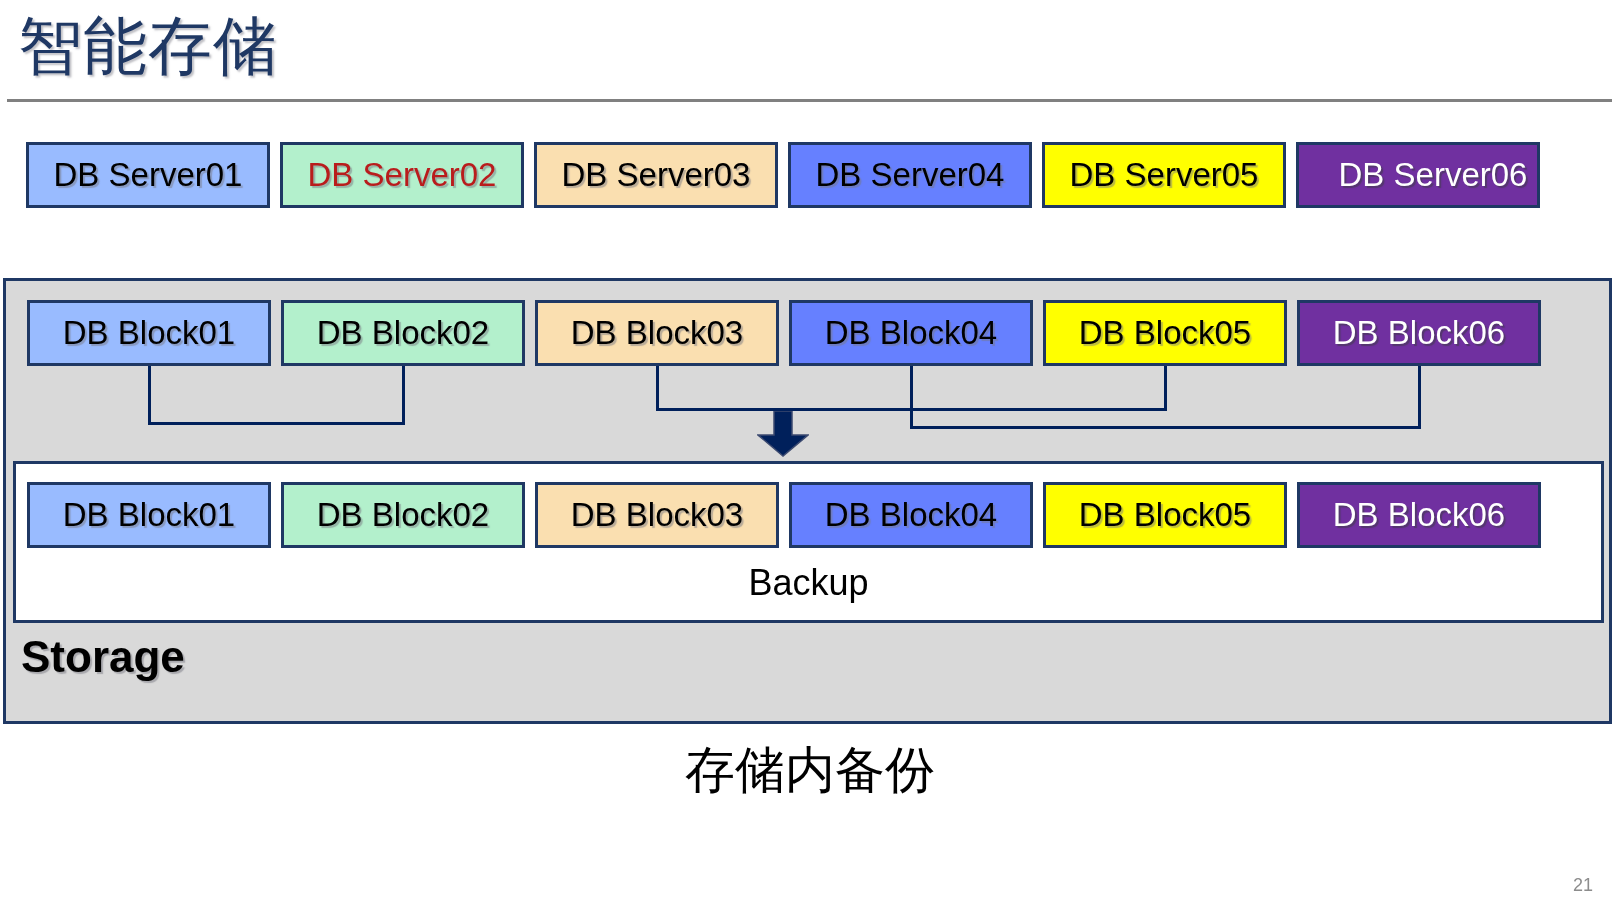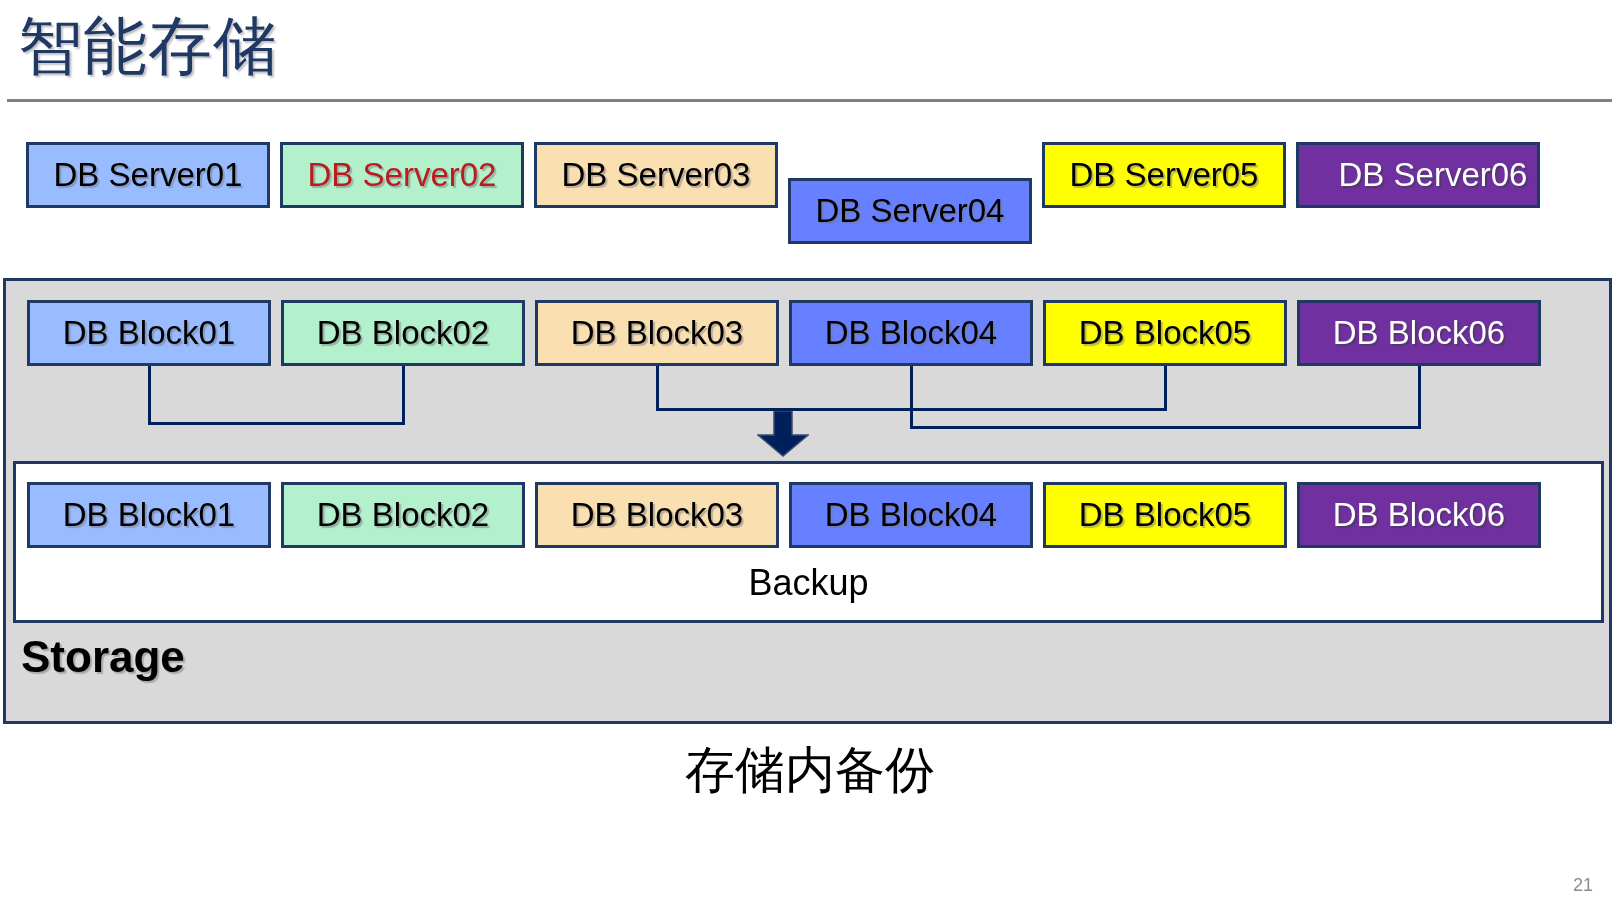--- a/index.html
+++ b/index.html
@@ -152,21 +152,21 @@
 <div id="server-row">
     <div class="box light" style="left: 26px; width: 244px; background: rgb(153, 187, 255); color: rgb(0, 0, 0);">
       <span>DB Server01</span>
     </div>
     <div class="box light" style="left: 280px; width: 244px; background: rgb(179, 240, 204); color: #b91c1c;">
       <span>DB Server02</span>
     </div>
     <div class="box light" style="left: 534px; width: 244px; background: rgb(250, 223, 176); color: rgb(0, 0, 0);">
       <span>DB Server03</span>
     </div>
-    <div class="box light" style="left: 788px; width: 244px; background: rgb(102, 128, 255); color: rgb(0, 0, 0); margin-top: 36px;">
+    <div class="box light" style="left: 788px; width: 244px; background: rgb(102, 128, 255); color: rgb(0, 0, 0);">
       <span>DB Server04</span>
     </div>
     <div class="box light" style="left: 1042px; width: 244px; background: rgb(255, 255, 0); color: rgb(0, 0, 0);">
       <span>DB Server05</span>
     </div>
     <div class="box onpurple" style="left: 1296px; width: 244px; background: rgb(112, 48, 160); color: rgb(255, 255, 255); padding-left: 30px;">
       <span>DB Server06</span>
     </div>
   </div>
 

